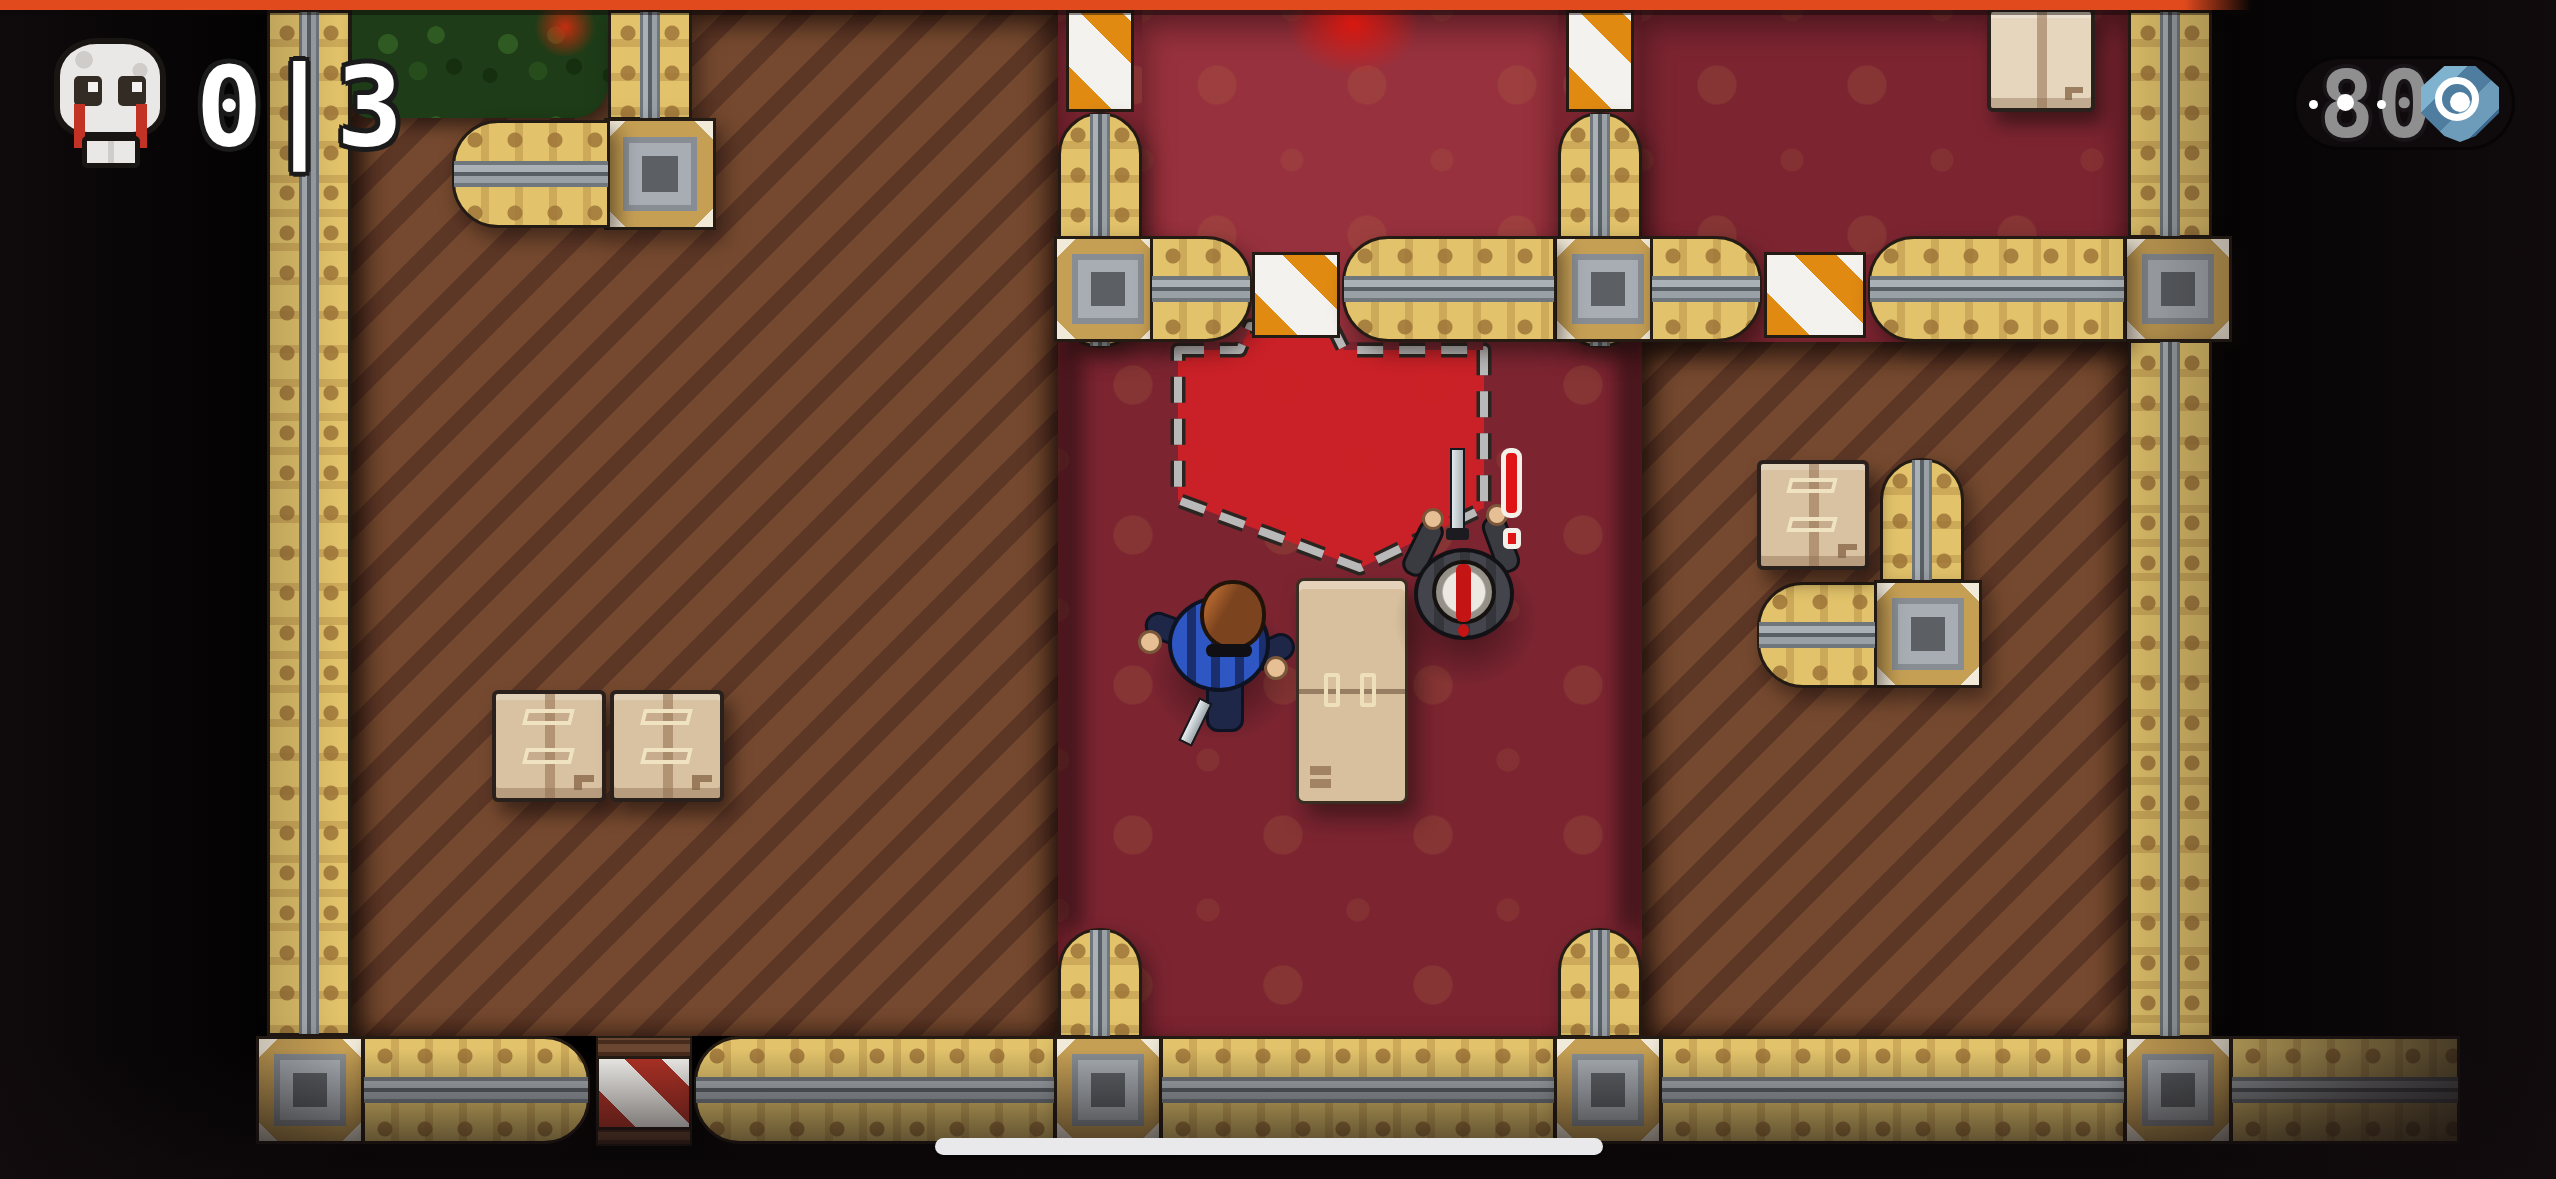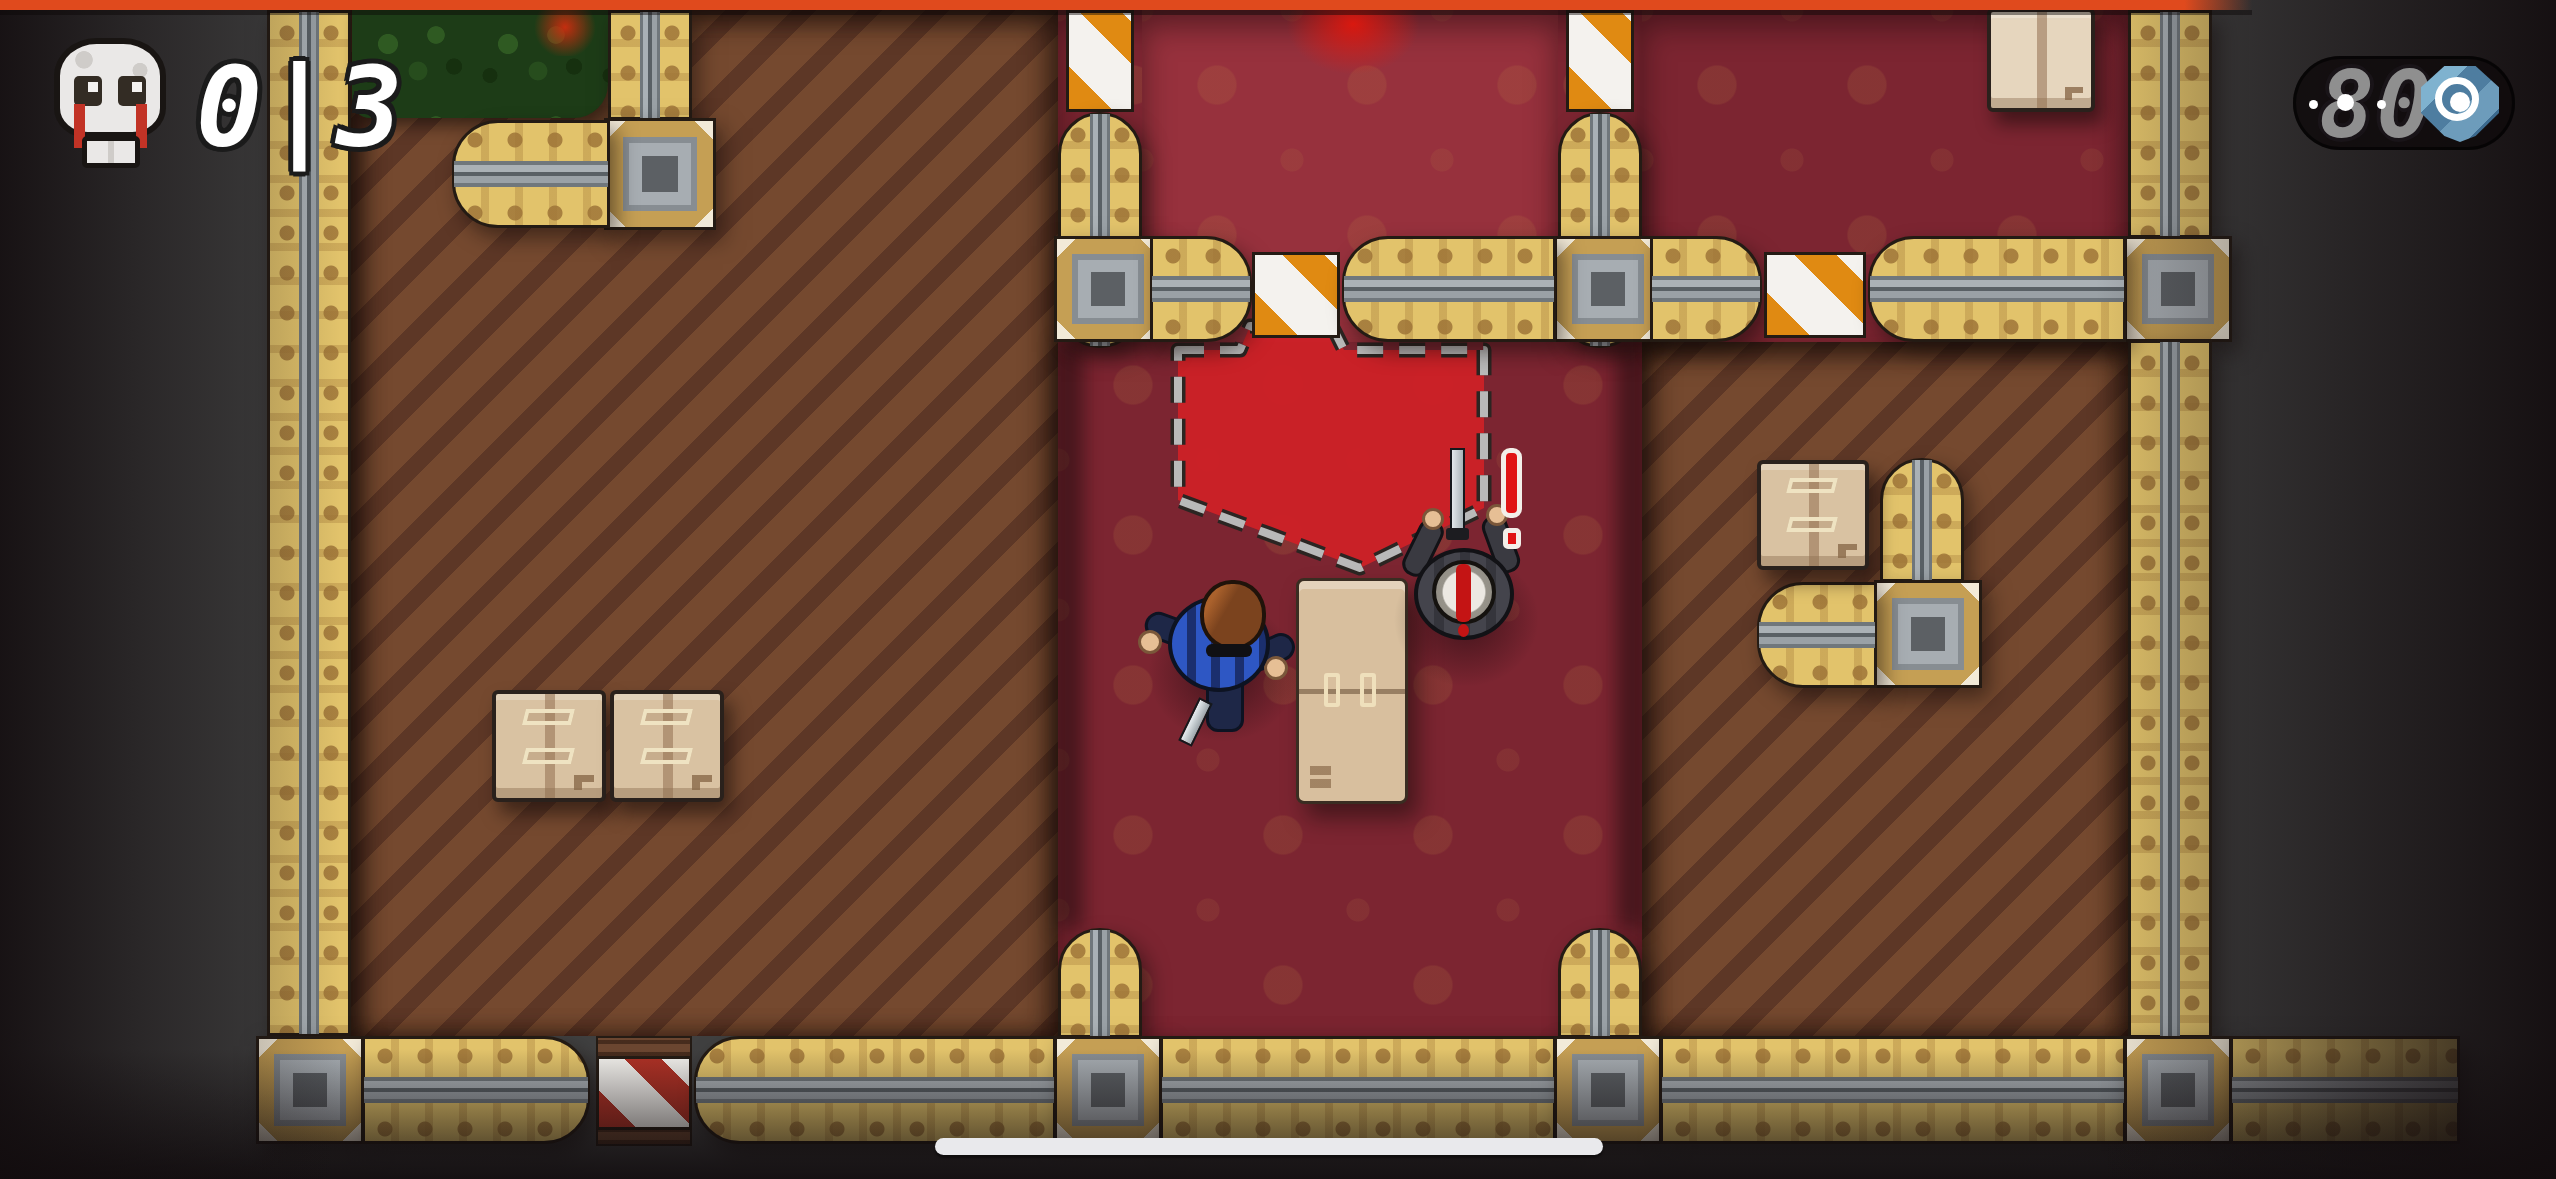--- a/index.html
+++ b/index.html
@@ -1,16 +1,16 @@
 <!DOCTYPE html>
 <html><head>
 <meta charset="utf-8">
 <style>
   html,body{margin:0;padding:0;background:#171114;font-family:"DejaVu Sans Mono",monospace;}
-  #stage{position:relative;width:2556px;height:1179px;background:#404040;overflow:hidden;font-style:italic;}
+  #stage{position:relative;width:2556px;height:1179px;background:#000000;overflow:hidden;}
   #stage *{position:absolute;box-sizing:border-box;}
 
   
   .wood{background-color:#6f4531;background-image:repeating-linear-gradient(135deg,#75492f 0 30px,#5d3726 30px 47px),linear-gradient(rgba(0,0,0,.06),rgba(0,0,0,.06));box-shadow:inset 0 14px 26px rgba(20,10,8,.55),inset 14px 0 26px rgba(20,10,8,.4),inset -14px 0 26px rgba(20,10,8,.4);}
   .carpet{background-color:#7c2531;background-image:radial-gradient(circle 34px at 50% 50%,rgba(186,128,66,.17) 55%,rgba(186,128,66,0) 60%),radial-gradient(circle 20px at 50% 50%,rgba(186,128,66,.13) 55%,rgba(186,128,66,0) 60%);background-size:150px 150px,150px 150px;background-position:0 0,75px 75px;box-shadow:inset 0 16px 30px rgba(25,8,10,.5);}
   .carpet.bright{background-color:#97313d;}
   .edge-shadow{background:rgba(15,6,8,.42);filter:blur(9px);}
 
   
   .wh,.wv{background-color:#e2c36b;border:3px solid #241b14;box-shadow:7px 10px 20px rgba(18,9,7,.5);}

